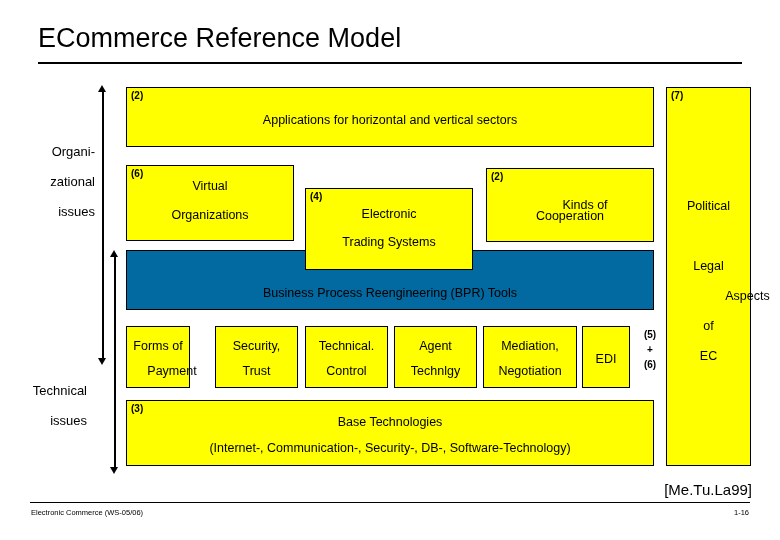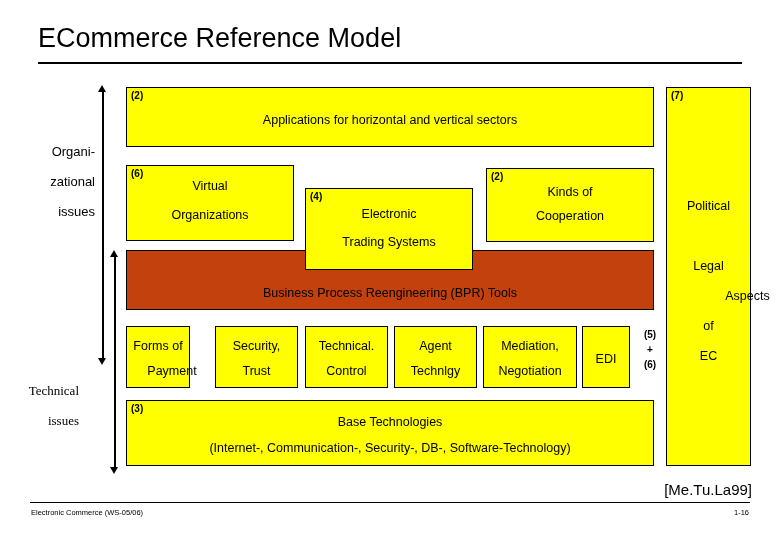--- a/index.html
+++ b/index.html
@@ -43,21 +43,21 @@
 
   
   .ybox {
     position: absolute;
     background: #ffff00;
     border: 1px solid #000;
     box-sizing: border-box;
   }
   .gbox {
     position: absolute;
-    background: #c2410c;
+    background: #0369a1;
     border: 1px solid #000;
     box-sizing: border-box;
   }
   .tag {
     position: absolute;
     left: 4px;
     top: 2px;
     font-size: 10px;
     font-weight: bold;
     line-height: 12px;
@@ -158,21 +158,21 @@
 
   <div id="title">ECommerce Reference Model</div>
   <div id="title-rule"></div>
 
   <div class="sidelabel" style="left:20px; top:137px; width:75px;">
     <div>Organi-</div>
     <div>zational</div>
     <div>issues</div>
   </div>
 
-  <div class="sidelabel" style="left:4px; top:376px; width:75px;font-family:Liberation Serif, serif;">
+  <div class="sidelabel" style="left:12px; top:376px; width:75px;">
     <div>Technical</div>
     <div>issues</div>
   </div>
 
   <div class="arrow" style="left:98px; top:85px; height:280px;">
     <div class="head-up"></div>
     <div class="shaft"></div>
     <div class="head-down"></div>
   </div>
 
@@ -188,21 +188,21 @@
   </div>
 
   <div class="ybox" style="left:126px; top:165px; width:168px; height:76px;">
     <div class="tag">(6)</div>
     <div class="ctext" style="top:9px;">Virtual</div>
     <div class="ctext" style="top:38px;">Organizations</div>
   </div>
 
   <div class="ybox" style="left:486px; top:168px; width:168px; height:74px;">
     <div class="tag">(2)</div>
-    <div class="ctext" style="top:12px;">Kinds of</div>
+    <div class="ctext" style="top:25px;margin-left:15px;">Kinds of</div>
     <div class="ctext" style="top:36px;">Cooperation</div>
   </div>
 
   <div class="gbox" style="left:126px; top:250px; width:528px; height:60px;">
     <div class="ctext" style="top:31px;">Business Process Reengineering (BPR) Tools</div>
   </div>
 
   <div class="ybox" style="left:305px; top:188px; width:168px; height:82px;">
     <div class="tag">(4)</div>
     <div class="ctext" style="top:14px;">Electronic</div>

